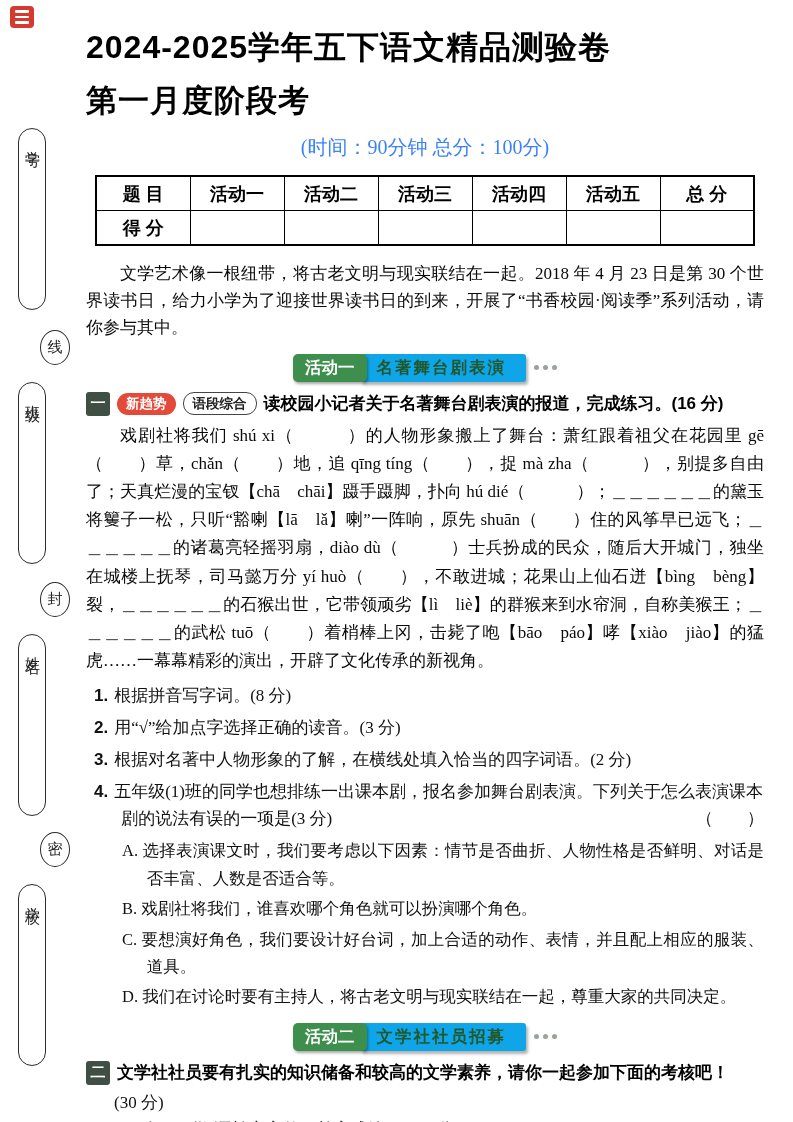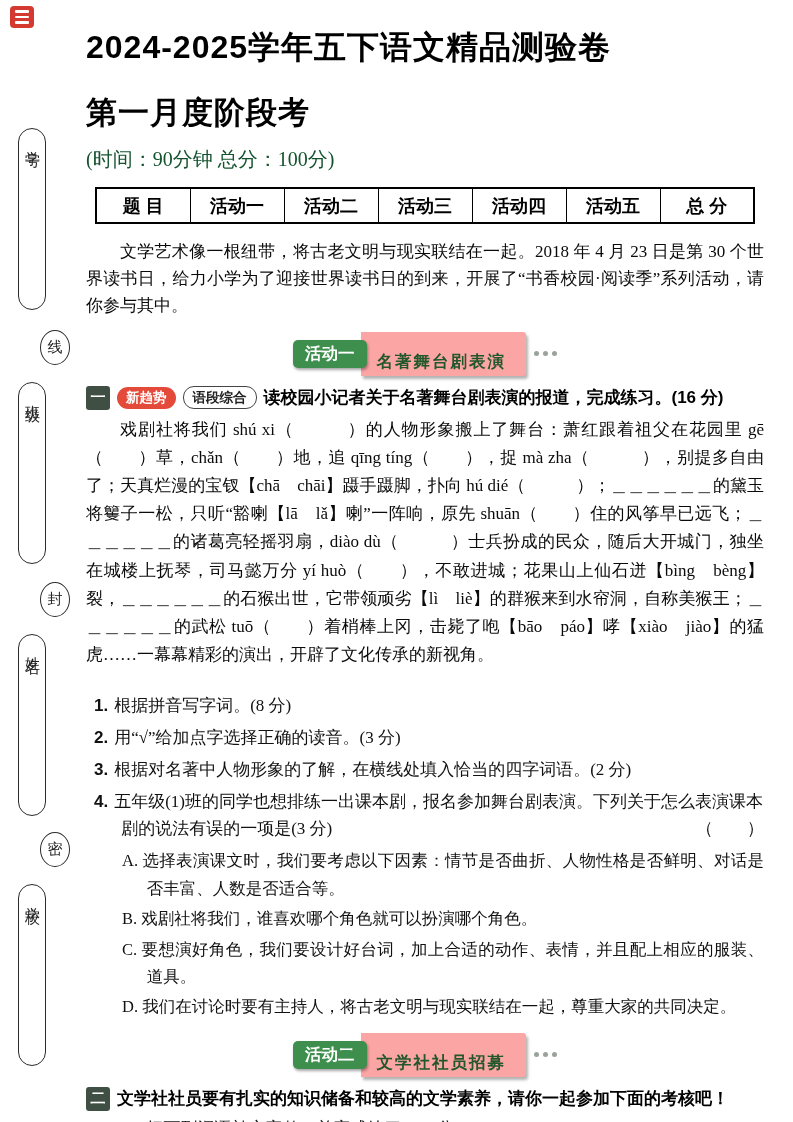--- a/index.html
+++ b/index.html
@@ -36,23 +36,23 @@
   .fb1{top:128px;} .s1{top:330px;}
   .fb2{top:382px;} .s2{top:582px;}
   .fb3{top:634px;} .s3{top:832px;}
   .fb4{top:884px;}
   
   .content{position:absolute;left:86px;top:26px;width:678px;}
   .title{
     margin:0;font-size:32px;font-weight:800;letter-spacing:1px;
     font-family:"Liberation Sans","DejaVu Sans",sans-serif;color:#000;
   }
-  .t2{margin-top:22px;font-size:31px;}
+  .t2{margin-top:10px;font-size:31px;}
   .timeinfo{
-    font-size:20px;margin:12px 0 12px;color:#14532d;font-family:Liberation Serif, serif;
+    text-align:center;font-size:20px;margin:12px 0 12px;color:#3b82f6;font-family:Liberation Serif, serif;
   }
   
   table.score-table{
     border-collapse:collapse;margin:14px auto 14px;width:660px;table-layout:fixed;
     border:2.5px solid #000;
   }
   table.score-table th,table.score-table td{
     border:1.6px solid #000;height:33px;text-align:center;
     font-size:18px;font-weight:bold;color:#000;
     font-family:"Liberation Sans","DejaVu Sans",sans-serif;padding:0 2px;
@@ -64,23 +64,23 @@
   }
   
   .banner{display:flex;justify-content:center;align-items:center;margin:12px 0 10px;}
   .banner-pill{
     background:#3e8e4e;color:#fff;font-weight:bold;font-size:16.5px;
     font-family:"Liberation Sans","DejaVu Sans",sans-serif;
     padding:3px 12px;border-radius:5px;position:relative;z-index:2;
     box-shadow:1px 2px 3px rgba(0,0,0,.35);
   }
   .banner-bar{
-    background:#fca5a5;color:#22572c;font-weight:bold;font-size:16.5px;
-    font-family:"Liberation Sans","DejaVu Sans",sans-serif;
-    padding:19px 20px 3px 16px;margin-left:-6px;border-radius:0 3px 3px 0;
+    background:#0ea5e9;color:#22572c;font-weight:bold;font-size:16.5px;
+    font-family:"Liberation Sans","DejaVu Sans",sans-serif;
+    padding:3px 20px 3px 16px;margin-left:-6px;border-radius:0 3px 3px 0;
     box-shadow:2px 3px 3px rgba(0,0,0,.3);letter-spacing:2px;
   }
   .banner-dots{display:inline-flex;gap:4px;margin-left:8px;align-items:center;}
   .banner-dots i{width:5px;height:5px;background:#9aa39a;border-radius:50%;display:block;}
   
   .sec-header{display:flex;align-items:center;gap:7px;margin:8px 0 6px;flex-wrap:nowrap;}
   .sec-num{
     flex:0 0 auto;width:24px;height:24px;background:#3f4f43;color:#fff;
     display:flex;align-items:center;justify-content:center;border-radius:3px;
     font-size:15px;font-weight:bold;
@@ -94,21 +94,21 @@
   .badge-outline{
     border:1.5px solid #444;color:#222;font-size:13.5px;font-weight:bold;
     font-family:Liberation Mono, monospace;
     padding:1.5px 9px;border-radius:11px;background:#fff;flex:0 0 auto;
   }
   .sec-instruction{
     font-size:17px;font-weight:bold;color:#000;white-space:nowrap;
     font-family:"Liberation Sans","DejaVu Sans",sans-serif;
   }
   .passage{
-    margin:4px 0 22px;font-size:17px;line-height:1.66;text-indent:2em;
+    margin:4px 0 6px;font-size:17px;line-height:1.66;text-indent:2em;
     text-align:justify;color:#0a0a0a;
   }
   
   .questions{margin-left:8px;font-size:17px;}
   .question{padding-left:1.6em;text-indent:-1.6em;margin:5px 0;line-height:1.6;position:relative;}
   .qnum{font-weight:bold;margin-right:6px;font-family:"Liberation Sans","DejaVu Sans",sans-serif;}
   .q-ans{position:absolute;right:0;bottom:0;text-indent:0;}
   .options{margin-left:28px;margin-top:3px;}
   .option{
     padding-left:1.5em;text-indent:-1.5em;font-size:16.5px;line-height:1.66;margin:3px 0;
@@ -155,20 +155,29 @@
     <tbody>
         <tr>
       <th>题 目</th>
       <th>活动一</th>
       <th>活动二</th>
       <th>活动三</th>
       <th>活动四</th>
       <th>活动五</th>
       <th>总 分</th>
     </tr>
+    <tr>
+      <th>得 分</th>
+      <td></td>
+      <td></td>
+      <td></td>
+      <td></td>
+      <td></td>
+      <td></td>
+    </tr>
   </tbody>
     </table>
 
   <p class="intro">文学艺术像一根纽带，将古老文明与现实联结在一起。2018 年 4 月 23 日是第 30 个世界读书日，给力小学为了迎接世界读书日的到来，开展了“书香校园·阅读季”系列活动，请你参与其中。</p>
 
   <div class="banner">
     <span class="banner-pill">活动一</span>
     <span class="banner-bar">名著舞台剧表演</span>
     <span class="banner-dots">
         <i></i>
@@ -216,15 +225,16 @@
         <i></i>
         <i></i>
       </span>
   </div>
 
   <div class="sec-header">
     <span class="sec-num">二</span>
     <span class="sec-instruction">文学社社员要有扎实的知识储备和较高的文学素养，请你一起参加下面的考核吧！</span>
   </div>
 
+  <div class="score-line">(30 分)</div>
   <div class="part-title">(一) 把下列词语补充完整，并完成练习。(8 分)</div>
 
 </div>
 
 </body></html>

